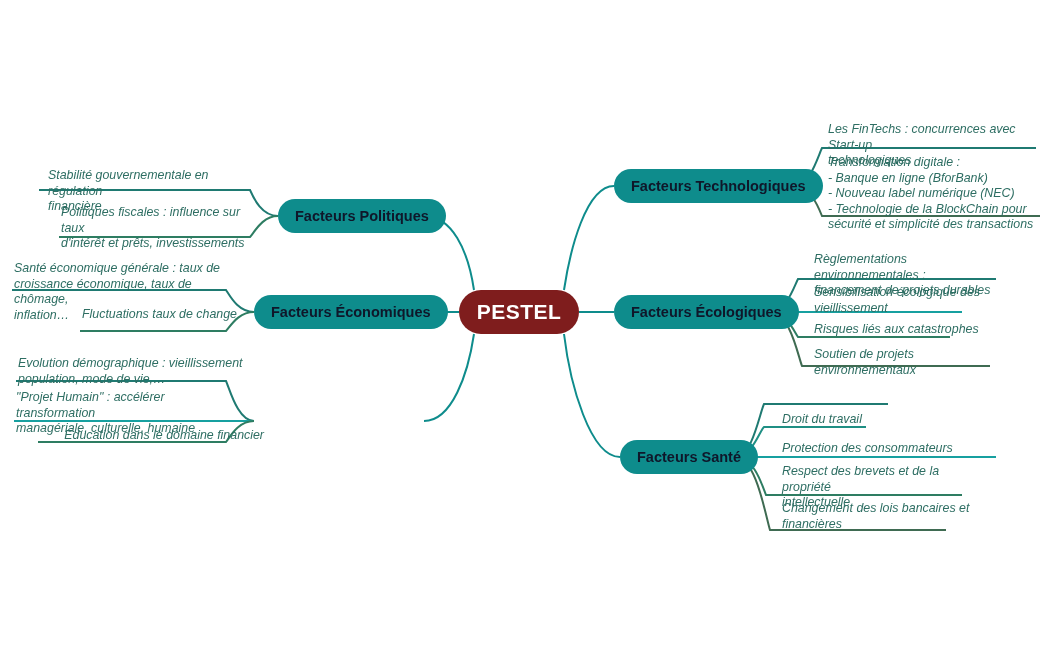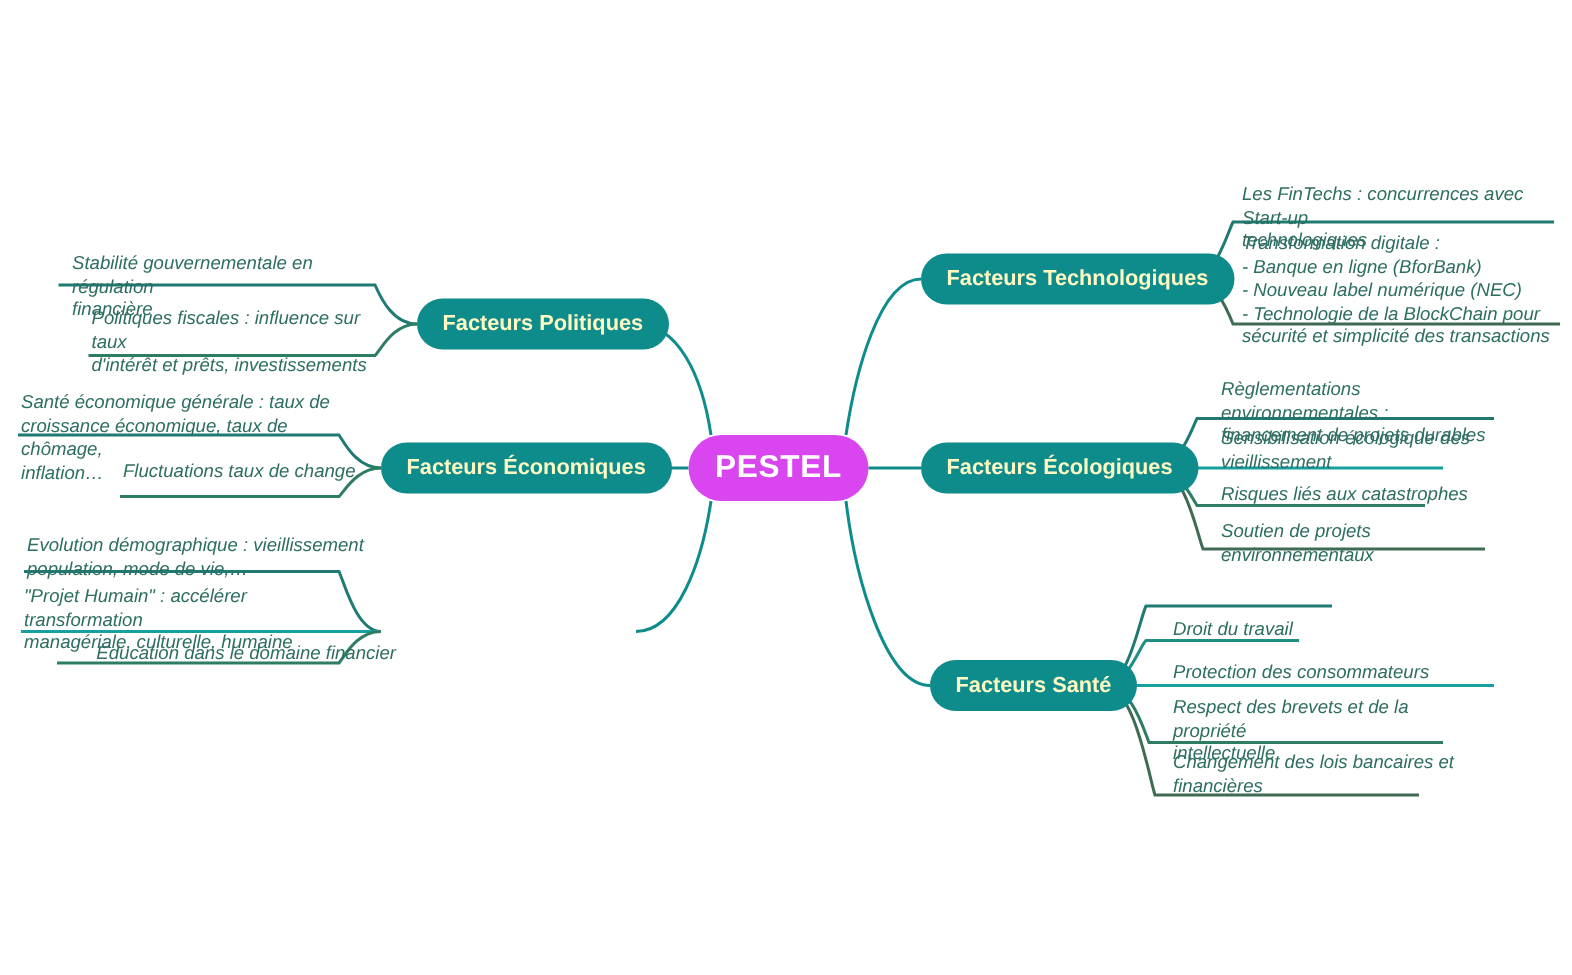--- a/index.html
+++ b/index.html
@@ -23,36 +23,36 @@
     height: 650px;
     pointer-events: none;
   }
   .node-center {
     position: absolute;
     left: 459px;
     top: 290px;
     width: 120px;
     height: 44px;
     border-radius: 22px;
-    background: #d946ef;
+    background: #7f1d1d;
     color: #ffffff;
     font-size: 21px;
     font-weight: bold;
     letter-spacing: 0.5px;
     display: flex;
     align-items: center;
     justify-content: center;
     z-index: 5;
   }
   .branch {
     position: absolute;
     height: 34px;
     border-radius: 17px;
     background: #0e8c8c;
-    color: #fef9c3;
+    color: #0f172a;
     font-size: 14.5px;
     font-weight: bold;
     display: flex;
     align-items: center;
     justify-content: center;
     padding: 0 17px;
     box-sizing: border-box;
     z-index: 4;
     white-space: nowrap;
   }

